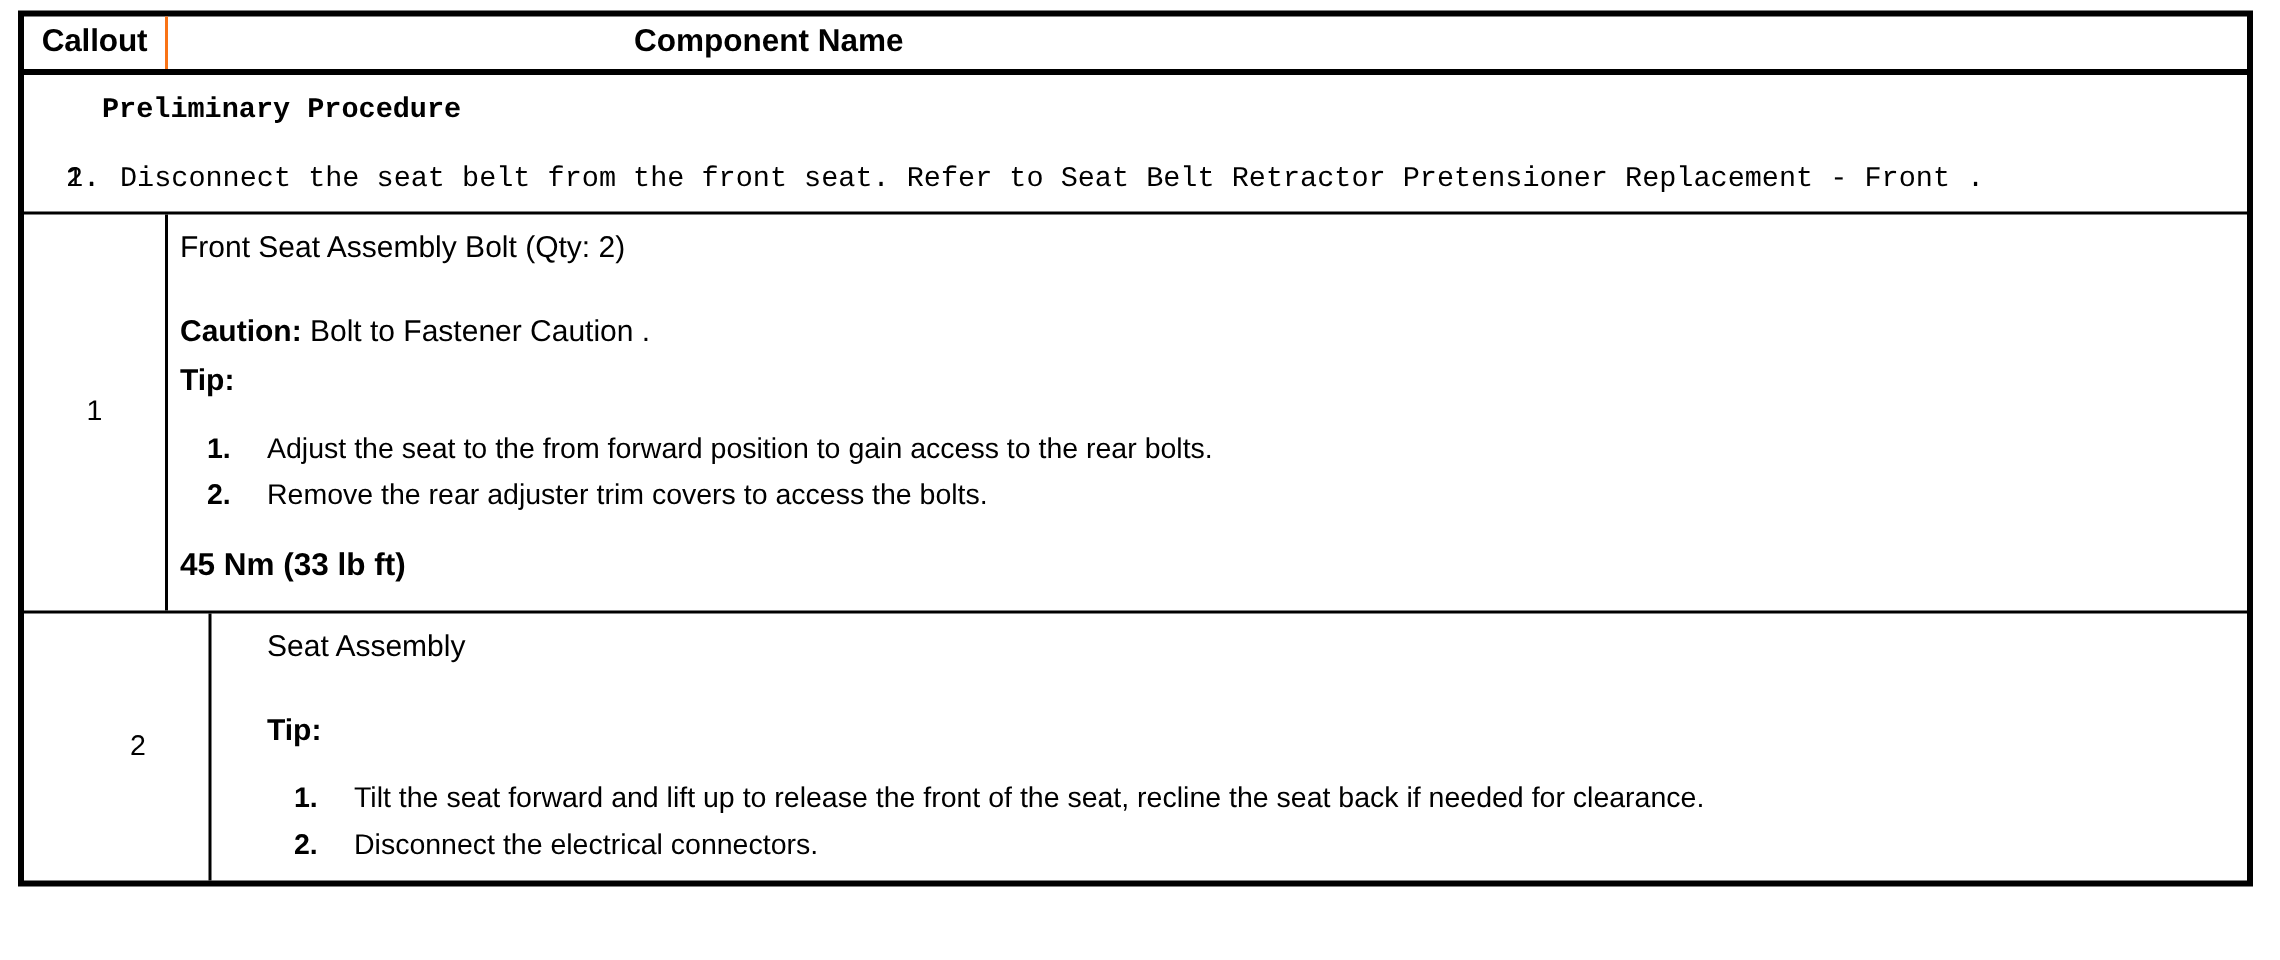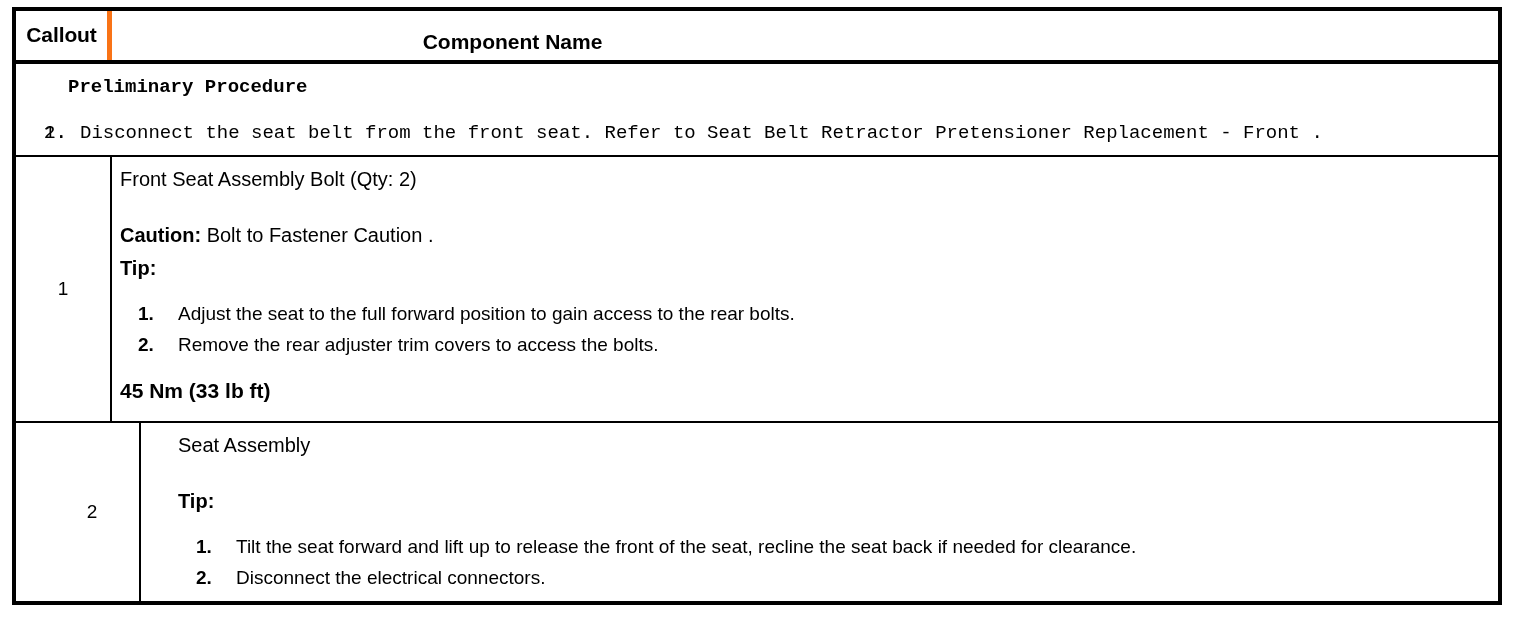--- a/index.html
+++ b/index.html
@@ -61,25 +61,25 @@
   }
 
   .cell-body {
     flex: 1 1 auto;
     box-sizing: border-box;
     min-width: 0;
   }
 
   
   .header-row .cell-callout {
-    border-right: 5px solid #f97316;
+    border-right: 2px solid #f97316;
     padding: 6px 0 8px 0;
   }
   .header-row .cell-body {
-    padding: 20px 0 8px 0;
+    padding: 6px 0 8px 0;
   }
 
   .hdr-text {
     font-size: 21px;
     font-weight: bold;
     letter-spacing: -0.1px;
     line-height: 1.0;
   }
   .hdr-component {
     font-size: 21px;
@@ -224,21 +224,21 @@
 
           <div class="gap-sm"></div>
 
           <div class="line b">Tip:</div>
 
           <div class="gap-md"></div>
 
           <ol class="sub-list">
             <li>
               <span class="marker">1.</span>
-              <span>Adjust the seat to the full forward position to gain access to the rear bolts.</span>
+              <span>Adjust the seat to the from forward position to gain access to the rear bolts.</span>
             </li>
             <li>
               <span class="marker">2.</span>
               <span>Remove the rear adjuster trim covers to access the bolts.</span>
             </li>
           </ol>
 
           <div class="gap-md"></div>
 
           <div class="torque">45 Nm (33 lb ft)</div>

